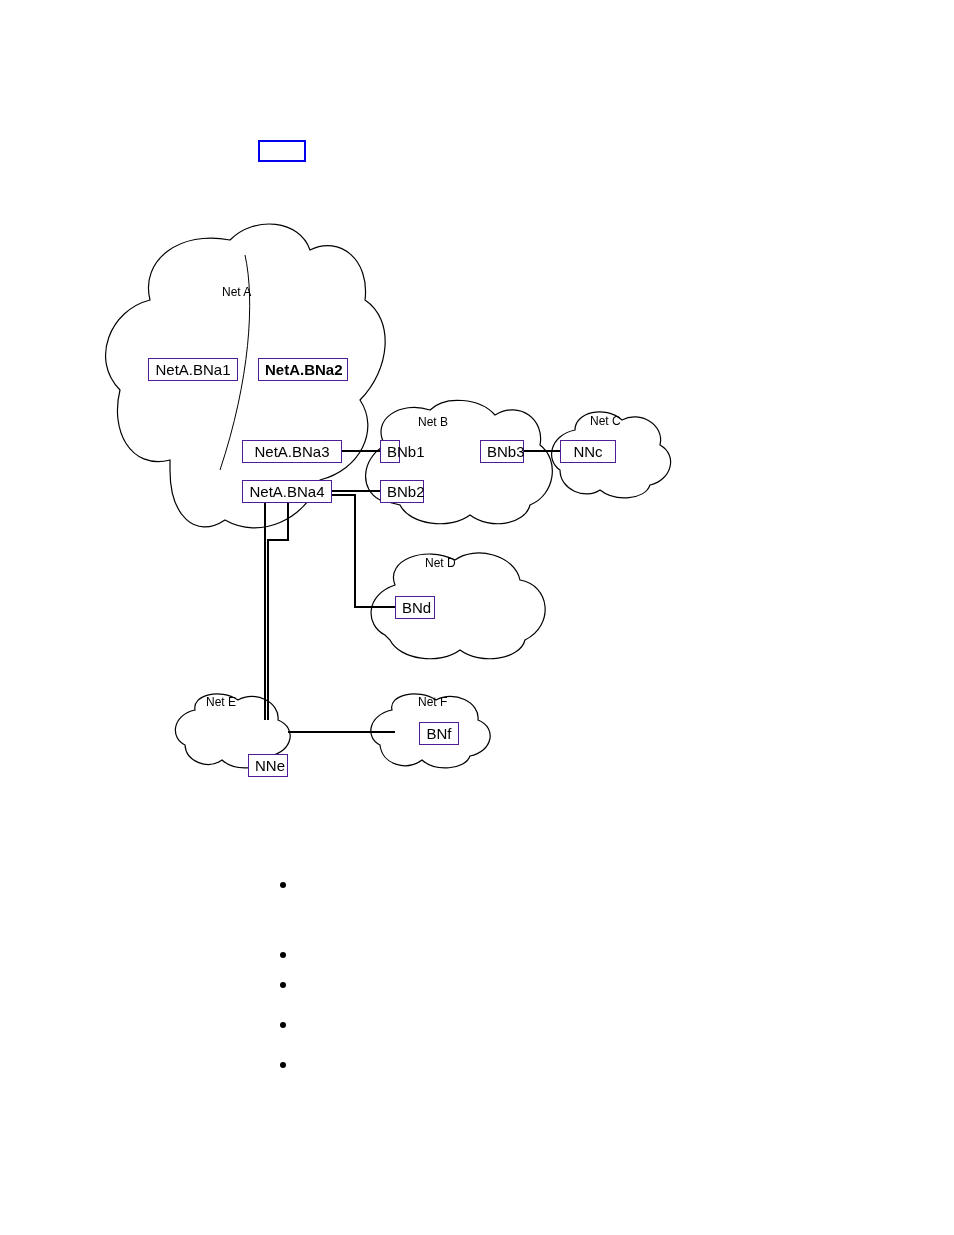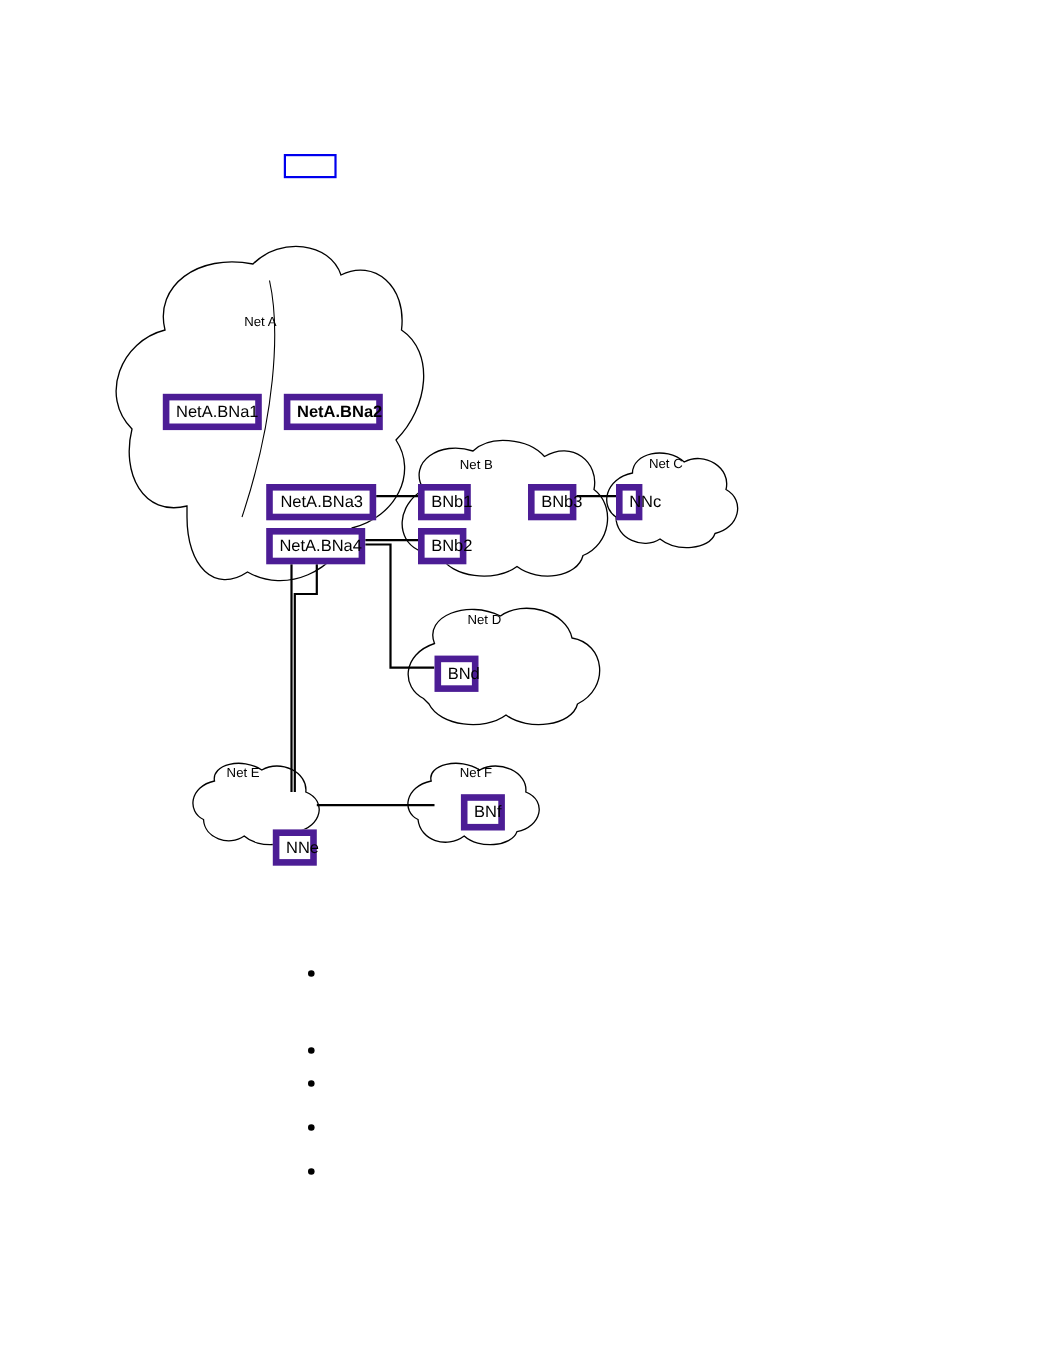--- a/index.html
+++ b/index.html
@@ -19,24 +19,24 @@
     left: 0; top: 0;
     width: 954px;
     height: 1235px;
   }
   svg {
     position: absolute;
     left: 0; top: 0;
   }
   .box {
     position: absolute;
-    border: 6px solid #4c1d95;
+    border: 1px solid #4c1d95;
     background: #fff;
     font-size: 15px;
-    text-align: right;
+    text-align: center;
     padding: 2px 6px;
     box-sizing: border-box;
     white-space: nowrap;
   }
   .netlabel {
     position: absolute;
     font-size: 12px;
     background: transparent;
     white-space: nowrap;
   }
@@ -151,25 +151,25 @@
   <div class="netlabel" style="left:590px; top:414px;">Net C</div>
   <div class="netlabel" style="left:425px; top:556px;">Net D</div>
   <div class="netlabel" style="left:206px; top:695px;text-align:right;">Net E</div>
   <div class="netlabel" style="left:418px; top:695px;">Net F</div>
 
   <div class="box" style="left:148px; top:358px; width:90px;">NetA.BNa1</div>
   <div class="box" style="left:258px; top:358px; width:90px;font-weight:bold;">NetA.BNa2</div>
   <div class="box" style="left:242px; top:440px; width:100px;">NetA.BNa3</div>
   <div class="box" style="left:242px; top:480px; width:90px;">NetA.BNa4</div>
 
-  <div class="box" style="left:380px; top:440px; width:48px;">BNb1</div>
+  <div class="box" style="left:380px; top:440px; width:20px;">BNb1</div>
   <div class="box" style="left:380px; top:480px; width:44px;">BNb2</div>
   <div class="box" style="left:480px; top:440px; width:44px;">BNb3</div>
 
-  <div class="box" style="left:560px; top:440px; width:20px;">NNc</div>
+  <div class="box" style="left:560px; top:440px; width:56px;">NNc</div>
 
   <div class="box" style="left:395px; top:596px; width:40px;">BNd</div>
 
   <div class="box" style="left:248px; top:754px; width:40px;">NNe</div>
   <div class="box" style="left:395px; top:722px; width:40px;margin-left:24px;">BNf</div>
 
   <style>
     .linkbox { left: 258px; top: 140px; }
   </style>
 

